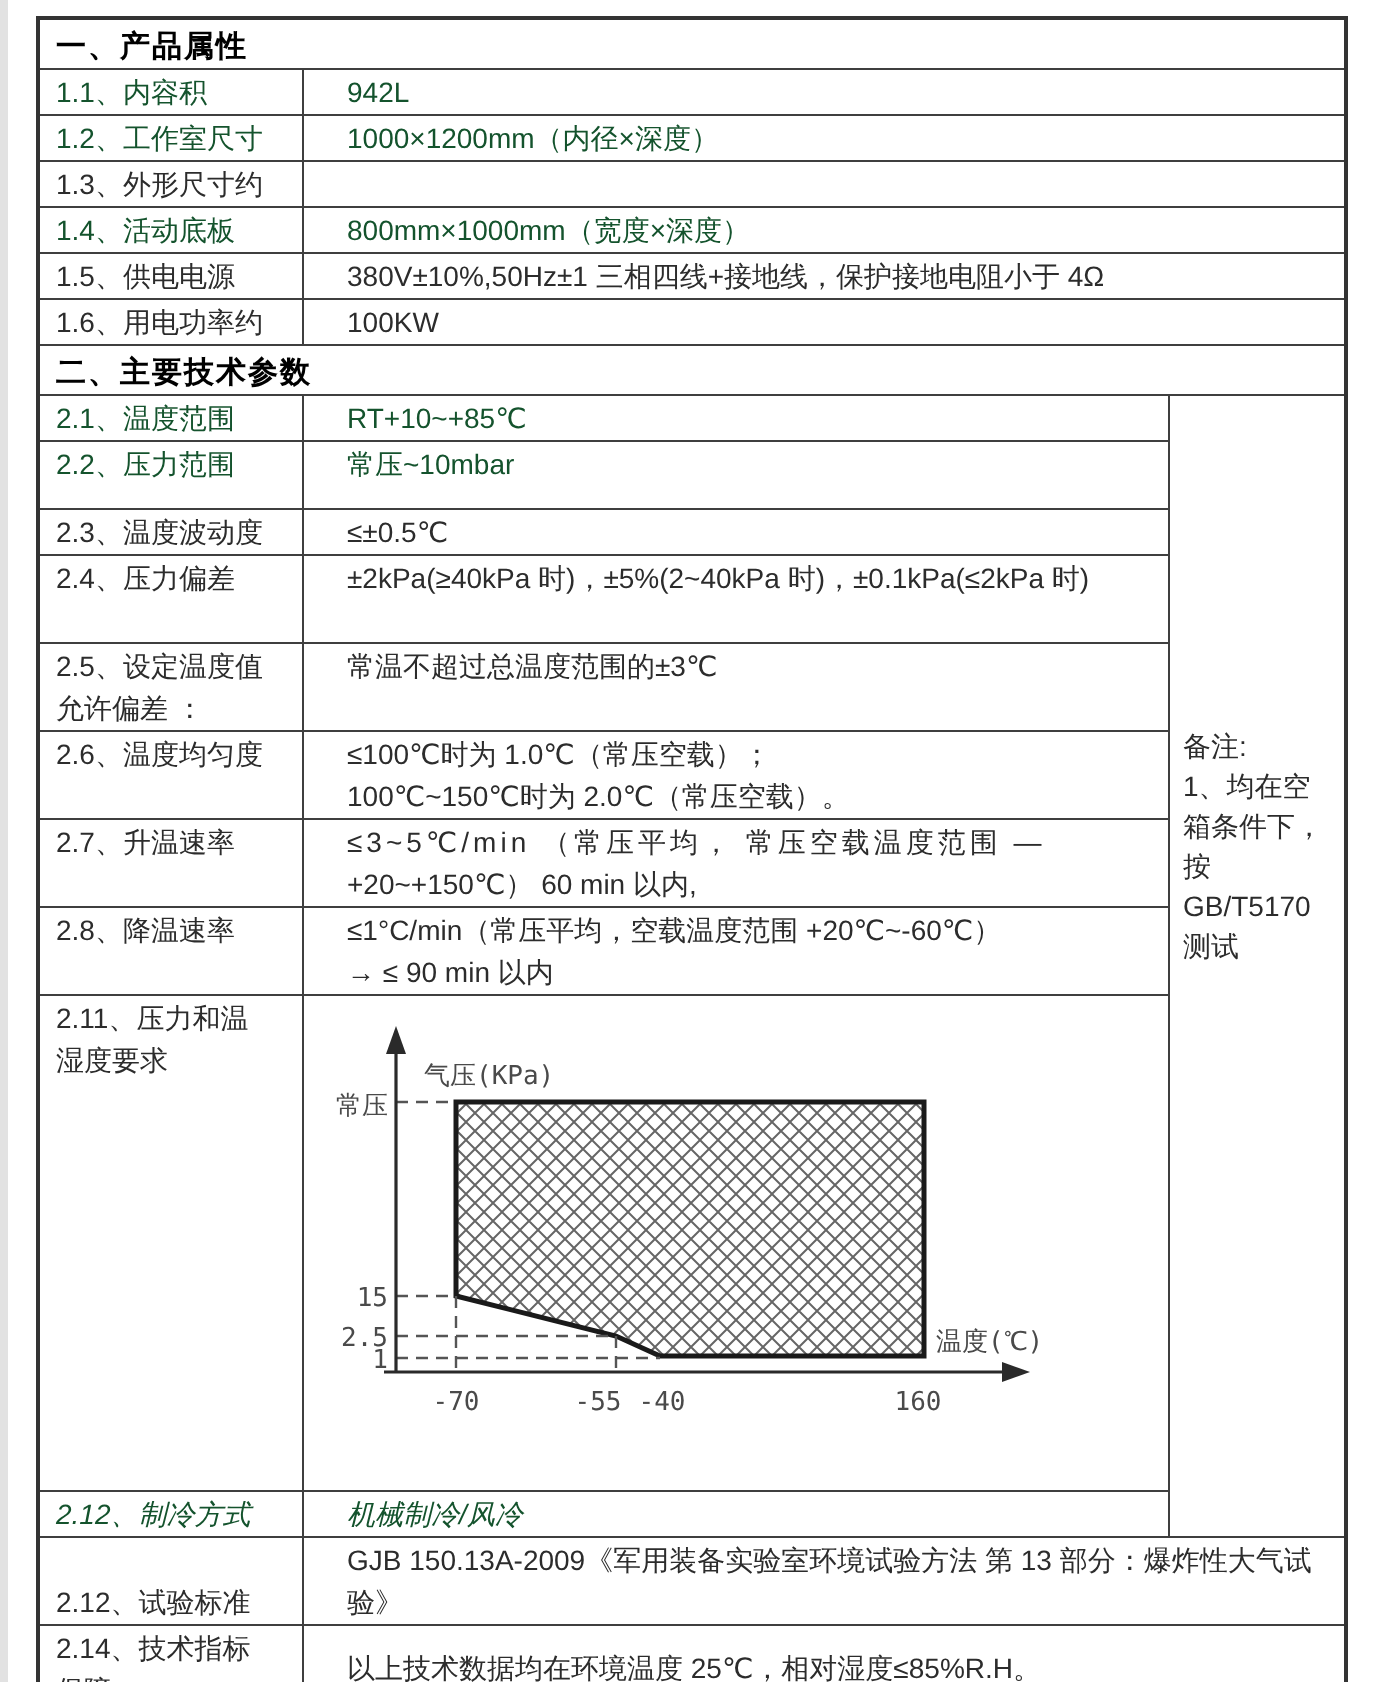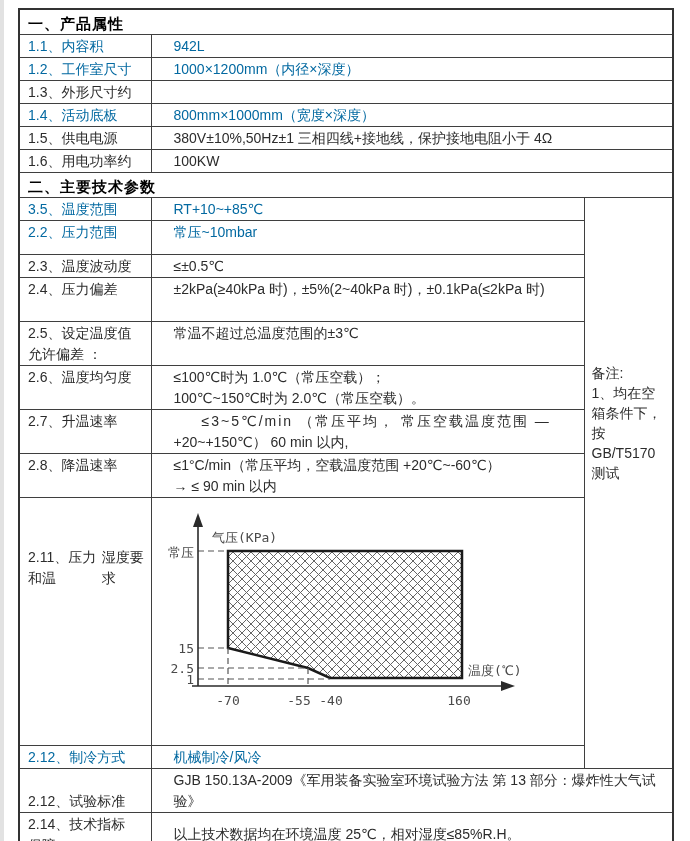--- a/index.html
+++ b/index.html
@@ -18,27 +18,27 @@
   td {
     border:1px solid #3f3f3f;
     vertical-align:top;
     font-size:14px; line-height:21px;
     padding:1px 6px 0 8px;
     overflow:hidden;
   }
   td.label-cell { }
   td.value-cell { padding-left:22px; }
   td.section-cell { font-weight:bold; color:#000; font-size:15px; letter-spacing:1px; padding-top:3px; }
-  .muted td, td.muted { color:#0369a1; }
-  .h22 { height:22px; } .h23 { height:23px; } .h34 { height:34px;margin-top:22px; }
+  .muted td, td.muted { color:#14532d; }
+  .h22 { height:22px; } .h23 { height:23px;font-style:italic; } .h34 { height:34px;margin-top:22px; }
   .h44 { height:44px; } .hchart { height:243px; }
   td.chart-cell { padding:0; }
   td.note-cell { padding:165px 4px 0 7px; font-size:14px; line-height:20px; color:#2c2c2c; }
   .note-title { }
-  .center-label { display:flex; flex-direction:row; justify-content:center; height:100%;margin-top:48px; }
+  .center-label { display:flex; flex-direction:column; justify-content:center; height:100%; }
   svg text { font-family:"DejaVu Sans Mono","Liberation Mono",monospace; font-size:13px; fill:#4a4a4a; }
 </style>
 </head>
 <body>
 
 <div class="edge-strip"></div>
 
 <div class="doc">
 <table class="spec">
   <colgroup>
@@ -75,21 +75,21 @@
   <tr class="h22">
     <td class="label-cell">1.6、用电功率约</td>
     <td class="value-cell" colspan="2">100KW</td>
   </tr>
 
   <tr class="h22">
     <td class="section-cell" colspan="3">二、主要技术参数</td>
   </tr>
 
   <tr class="h22 muted">
-    <td class="label-cell">3.5、温度范围</td>
+    <td class="label-cell">2.1、温度范围</td>
     <td class="value-cell">RT+10~+85℃</td>
     <td class="note-cell" rowspan="10" style="color:#2c2c2c;">
       <div class="note-title">备注:</div>
       <div>1、均在空箱条件下，按</div>
       <div>GB/T5170</div>
       <div>测试</div>
     </td>
   </tr>
   <tr class="h34 muted">
     <td class="label-cell">2.2、压力范围</td>
@@ -113,21 +113,21 @@
   <tr class="h44">
     <td class="label-cell">2.6、温度均匀度</td>
     <td class="value-cell">
       <div>≤100℃时为 1.0℃（常压空载）；</div>
       <div>100℃~150℃时为 2.0℃（常压空载）。</div>
     </td>
   </tr>
   <tr class="h44">
     <td class="label-cell">2.7、升温速率</td>
     <td class="value-cell">
-      <div style="letter-spacing:2px;margin-left:28px;">≤3~5℃/min （常压平均， 常压空载温度范围 —</div>
+      <div style="letter-spacing:2px;">≤3~5℃/min （常压平均， 常压空载温度范围 —</div>
       <div>+20~+150℃）  60  min 以内,</div>
     </td>
   </tr>
   <tr class="h44">
     <td class="label-cell">2.8、降温速率</td>
     <td class="value-cell">
       <div>≤1°C/min（常压平均，空载温度范围 +20℃~-60℃）</div>
       <div>→  ≤  90  min 以内</div>
     </td>
   </tr>

